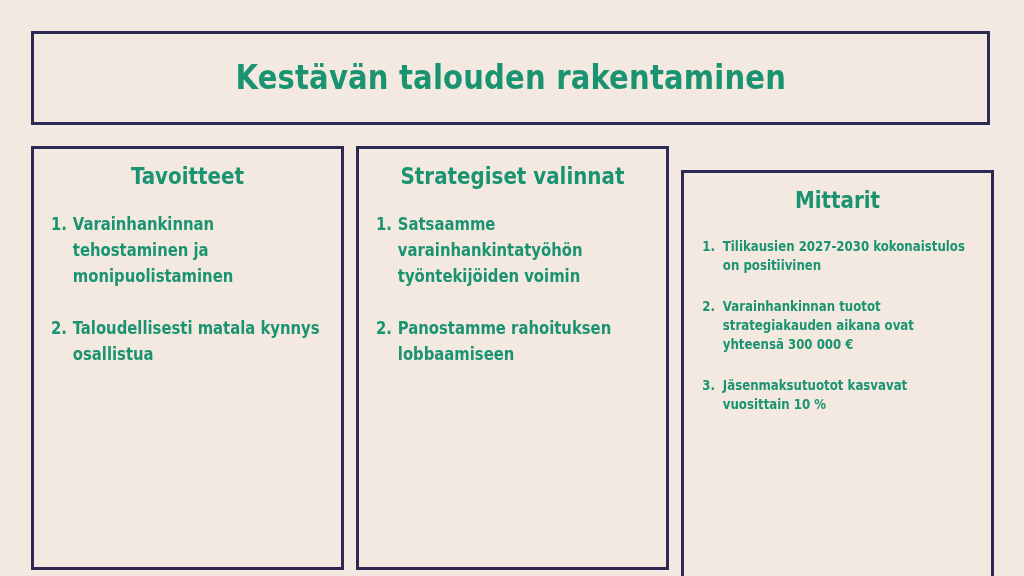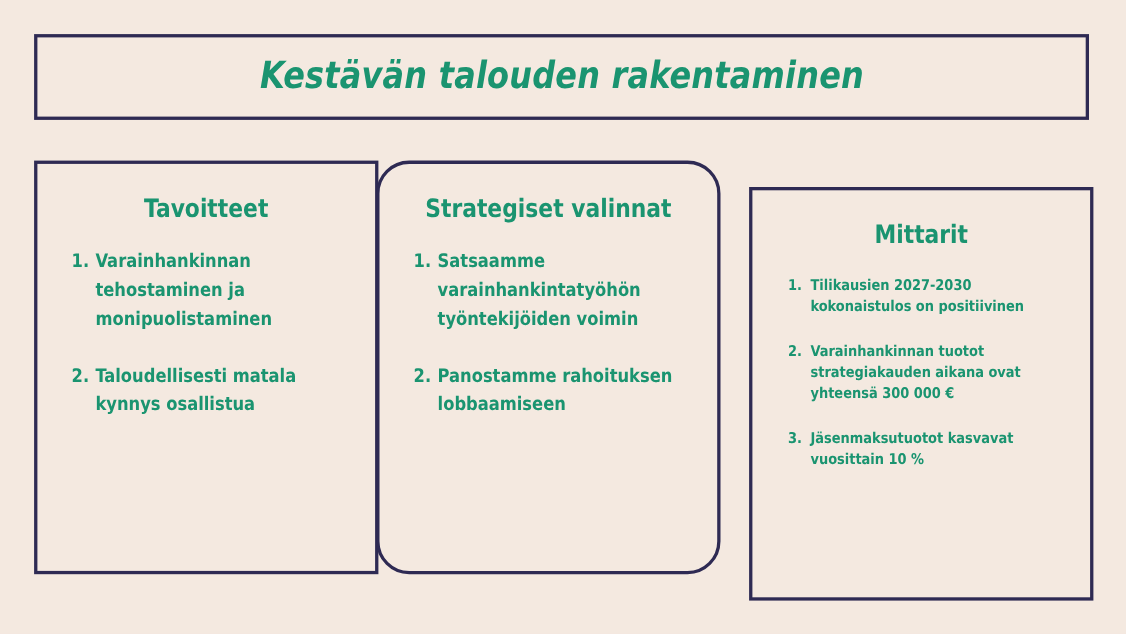--- a/index.html
+++ b/index.html
@@ -19,53 +19,52 @@
     height: 576px;
     background: #f4e9e0;
   }
 
   
   .title-box {
     position: absolute;
     left: 31px;
     top: 31px;
     width: 959px;
-    height: 78px;
+    height: 94px;
     box-sizing: border-box;
     border: 3px solid #2e2a53;
     background: #f4e9e0;
     display: flex;
     align-items: center;
     justify-content: center;
-    font-style: italic;
   }
   .title-text {
     color: #1a9470;
     font-family: "DejaVu Sans Condensed", "Liberation Sans Narrow", "Liberation Sans", sans-serif;
     font-weight: bold;
     font-size: 34px;
     letter-spacing: 0.2px;
     line-height: 1.1;
     text-align: center;
     white-space: nowrap;
     transform: scaleX(0.95);
   }
 
   
   .col {
     position: absolute;
     top: 146px;
-    height: 376px;
+    height: 424px;
     box-sizing: border-box;
     border: 3px solid #2e2a53;
     background: #f4e9e0;
-    padding: 14px;
+    padding: 0;
   }
   .col-1 { left: 31px;  width: 313px; }
-  .col-2 { left: 342px; width: 313px; border-radius: 30px; }
+  .col-2 { left: 356px; width: 313px; }
   .col-3 { left: 681px; width: 313px; margin-top: 24px; }
 
   .col-head {
     color: #1a9470;
     font-family: "DejaVu Sans Condensed", "Liberation Sans Narrow", "Liberation Sans", sans-serif;
     font-weight: bold;
     font-size: 23px;
     text-align: center;
     margin: 14px 0 0 0;
     line-height: 1.2;

